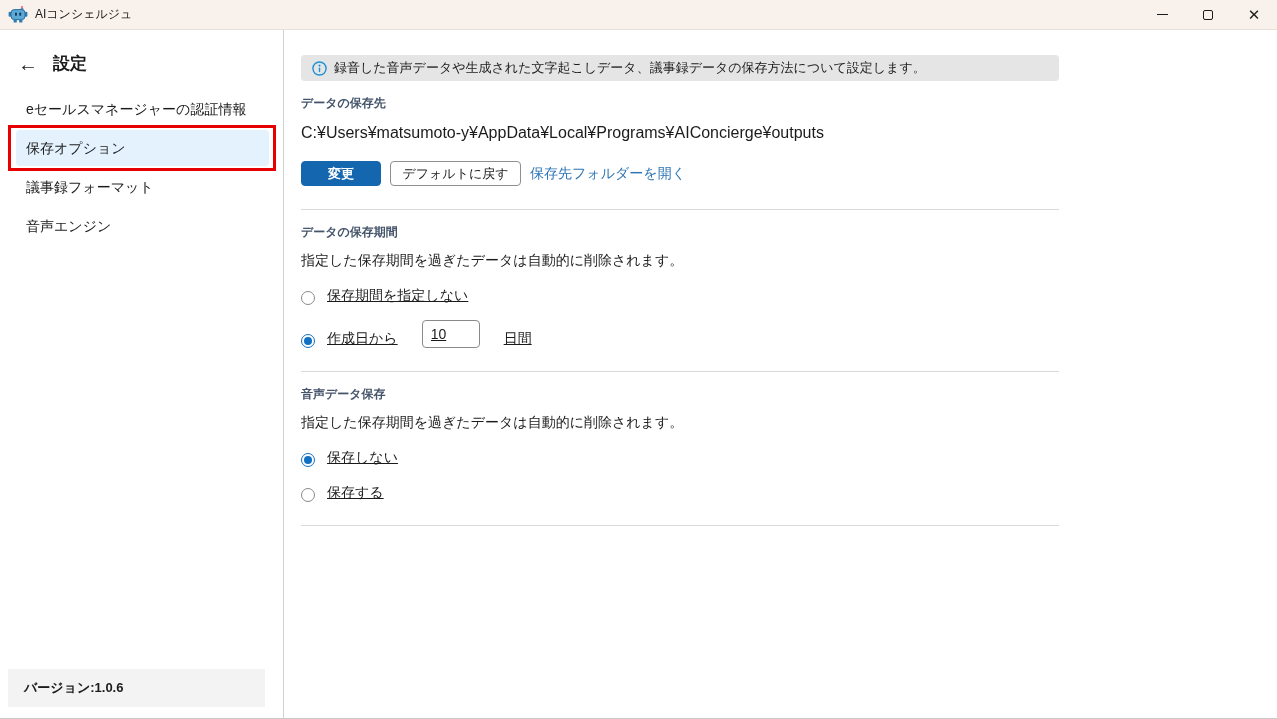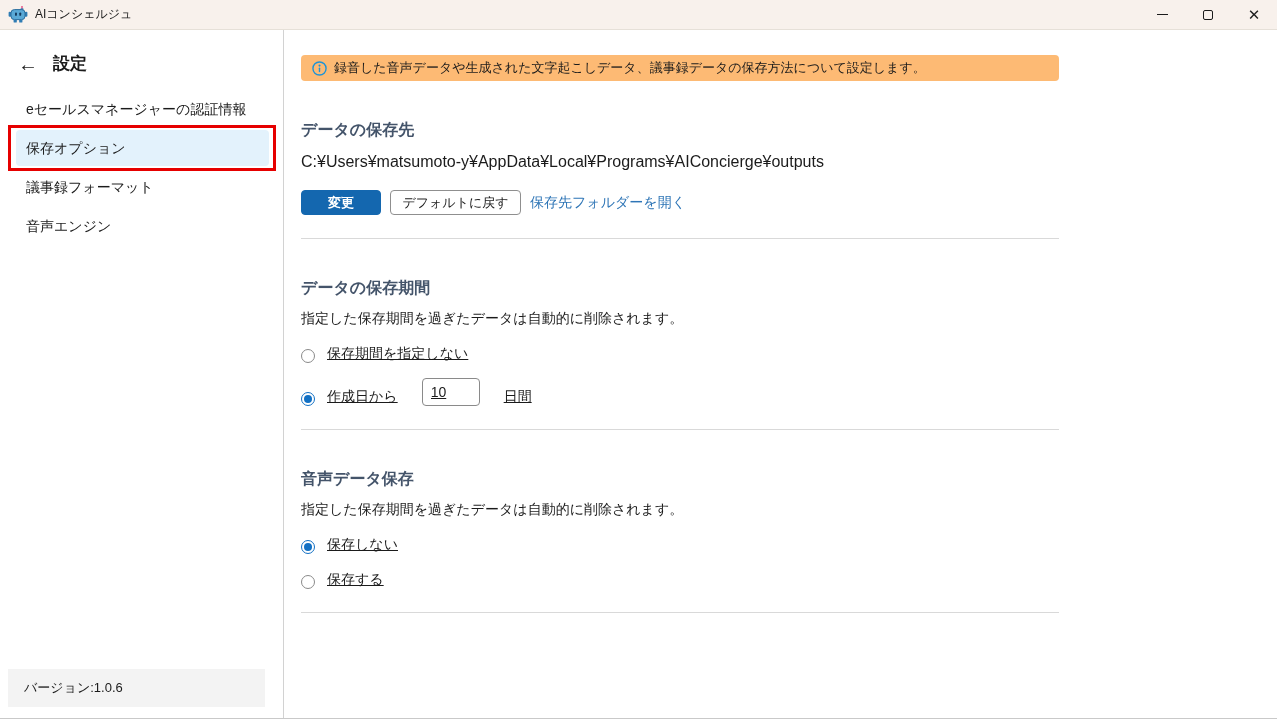--- a/index.html
+++ b/index.html
@@ -42,32 +42,32 @@
     margin:3px 14px 3px 16px; padding:8px 10px; font-size:14px; color:#1b1b1b;
     border-radius:4px; cursor:pointer; line-height:20px;
   }
   .nav-item.selected { background:#e3f2fc; position:relative; }
   .annotation-box {
     position:absolute; left:-8px; right:-7px; top:-5px; bottom:-5px;
     border:3px solid #e60000; pointer-events:none;
   }
   .version-box {
     position:absolute; left:8px; right:18px; bottom:11px;
-    background:#f3f3f3; padding:10px 16px; font-size:13px; color:#1b1b1b;
+    background:#f3f3f3; padding:10px 16px; font-size:13px; color:#1b1b1b;font-weight:bold;
   }
 
   
   .info-banner {
-    margin-top:25px; background:#fdba74; border-radius:4px;
+    margin-top:25px; background:#e5e5e5; border-radius:4px;
     height:26px; display:flex; align-items:center; gap:7px; padding:0 11px;
     font-size:13px; color:#1b1b1b;
   }
   .info-banner svg { flex:0 0 auto; }
 
-  .section-heading { margin-top:39px; font-size:16px; font-weight:bold; color:#44546a; }
+  .section-heading { margin-top:14px; font-size:12px; font-weight:bold; color:#44546a; }
   .path-text { margin-top:12px; font-size:16px; color:#1b1b1b; }
 
   .btn-row { margin-top:19px; display:flex; align-items:center; gap:9px; height:25px; }
   .btn {
     height:25px; border-radius:4px; font-size:13px; display:inline-flex;
     align-items:center; justify-content:center; cursor:pointer;
     font-family:inherit;
   }
   .btn-primary { background:#1467af; color:#fff; border:1px solid #1467af; width:80px; font-weight:bold; }
   .btn-secondary { background:#fff; color:#1b1b1b; border:1px solid #8f8f8f; width:131px; }

